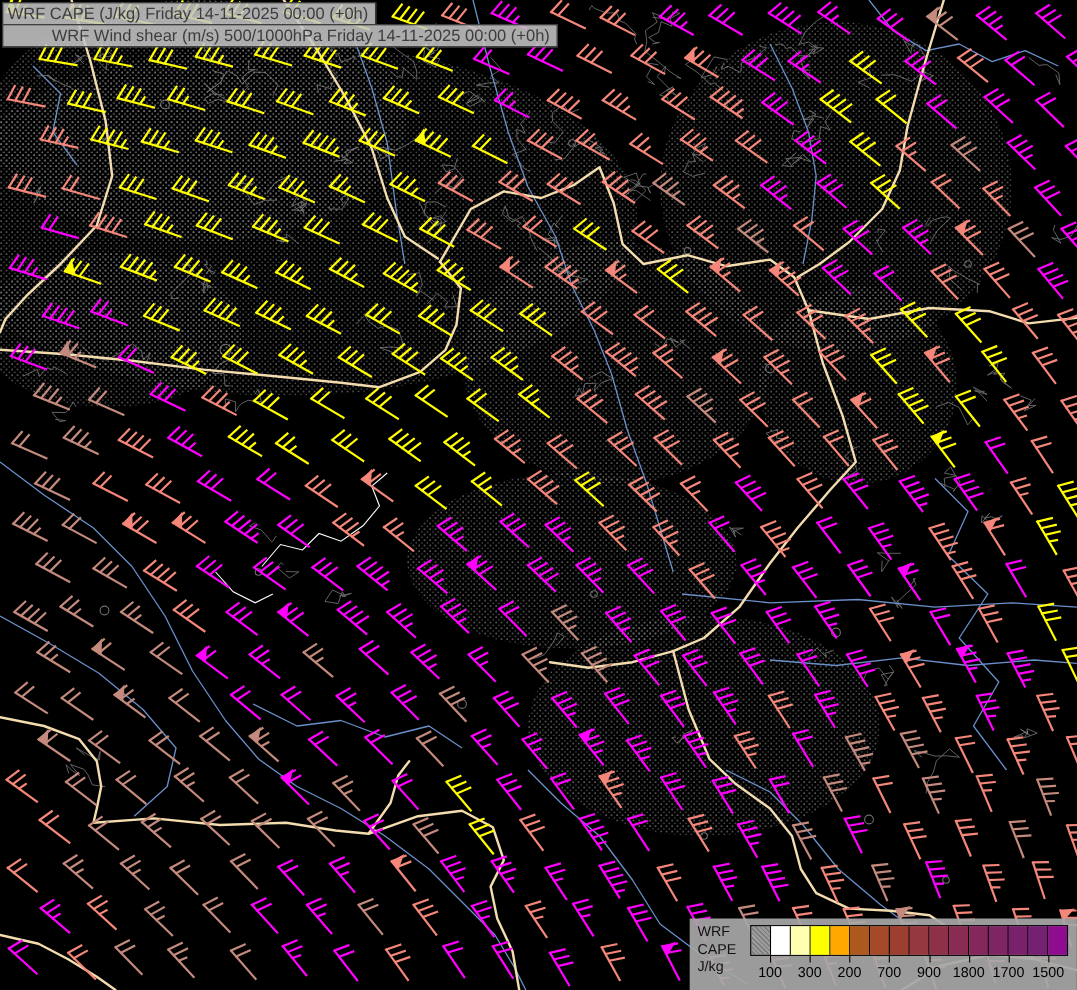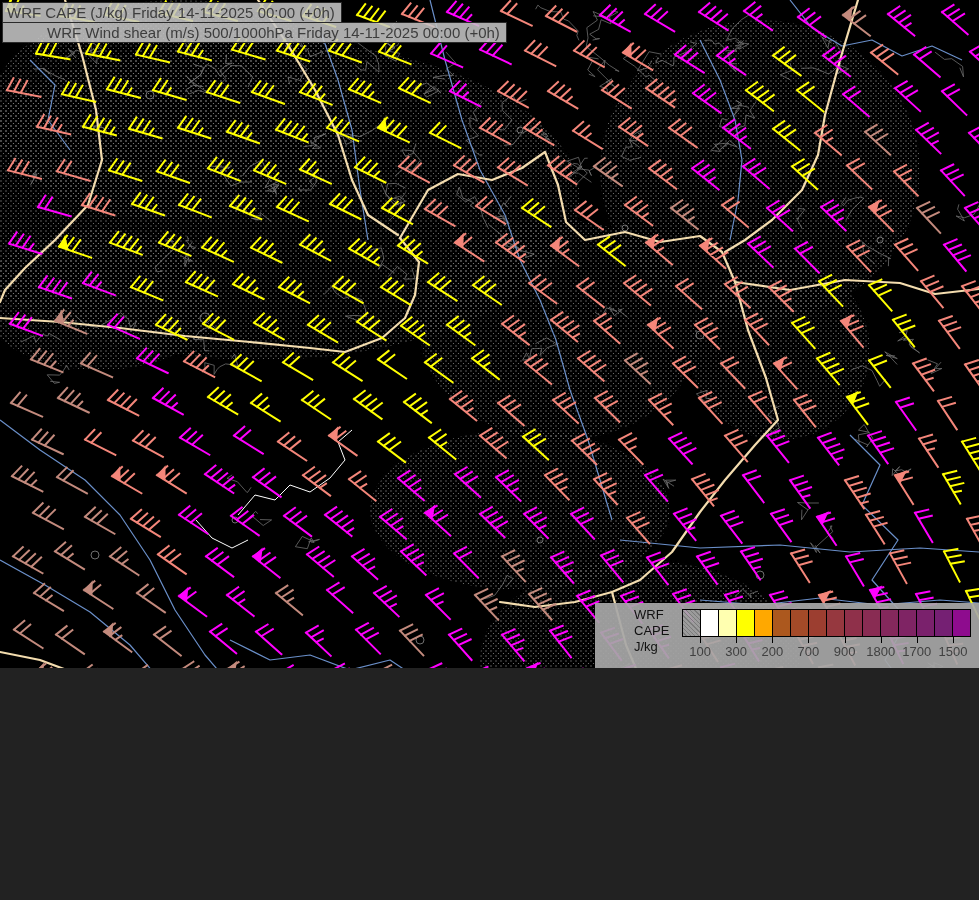--- a/index.html
+++ b/index.html
@@ -1,38 +1,38 @@
 <!DOCTYPE html>
 <html><head>
 <meta charset="utf-8">
 <style>
   html,body{margin:0;padding:0;background:#222;}
-  .stage{position:relative;width:979px;height:668px;overflow:hidden;background:#000;
+  .stage{position:relative;width:979px;height:900px;overflow:hidden;background:#000;
          font-family:"Liberation Sans",sans-serif;}
   #map-svg{position:absolute;left:0;top:0;}
   .titlebox{position:absolute;left:2px;background:rgba(198,198,198,0.87);
             border:1px solid #2a2a2a;color:#3d3d3d;font-size:15px;line-height:17px;
             padding:1px 6px 1px 4px;white-space:nowrap;}
   .titlebox.t1{top:2px;}
   .titlebox.t2{top:22px;padding-left:44px;}
   .legend{position:absolute;right:0;bottom:0;width:352px;height:65px;
-          background:rgba(167,167,167,0.93);display:flex;align-items:flex-start;padding-left:32px;}
+          background:rgba(167,167,167,0.93);display:flex;align-items:flex-start;}
   .legend-label{width:46px;padding:4px 0 0 7px;color:#111;font-size:13px;line-height:16px;}
   .legend-bar-wrap{position:relative;flex:1;margin:6px 8px 0 2px;}
   .legend-bar{display:flex;height:26px;border:1px solid #000;}
   .legend-cell{flex:1;border-right:1px solid #000;box-sizing:border-box;}
   .legend-cell:last-child{border-right:none;}
   .legend-cell.hatch{background:repeating-linear-gradient(45deg,
         rgba(220,220,220,0) 0px, rgba(220,220,220,0) 2px,
         rgba(120,120,120,0.9) 2px, rgba(120,120,120,0.9) 3px);}
   .legend-ticks{position:relative;height:7px;}
   .legend-tick{position:absolute;top:0;width:1px;height:6px;background:#000;}
   .legend-labels{position:relative;height:15px;}
   .legend-tick-label{position:absolute;top:0;transform:translateX(-50%);
-        color:#404040;font-size:13px;}
+        color:#000000;font-size:13px;}
 </style>
 </head>
 <body>
 
 <div class="stage">
   <svg id="map-svg" width="979" height="900">
       <rect x="0" y="0" width="979" height="900" fill="#000000"></rect>
       <defs>
         <pattern id="stip" width="5" height="5" patternUnits="userSpaceOnUse">
           <circle cx="1" cy="1" r="0.7" fill="#909090"></circle>

